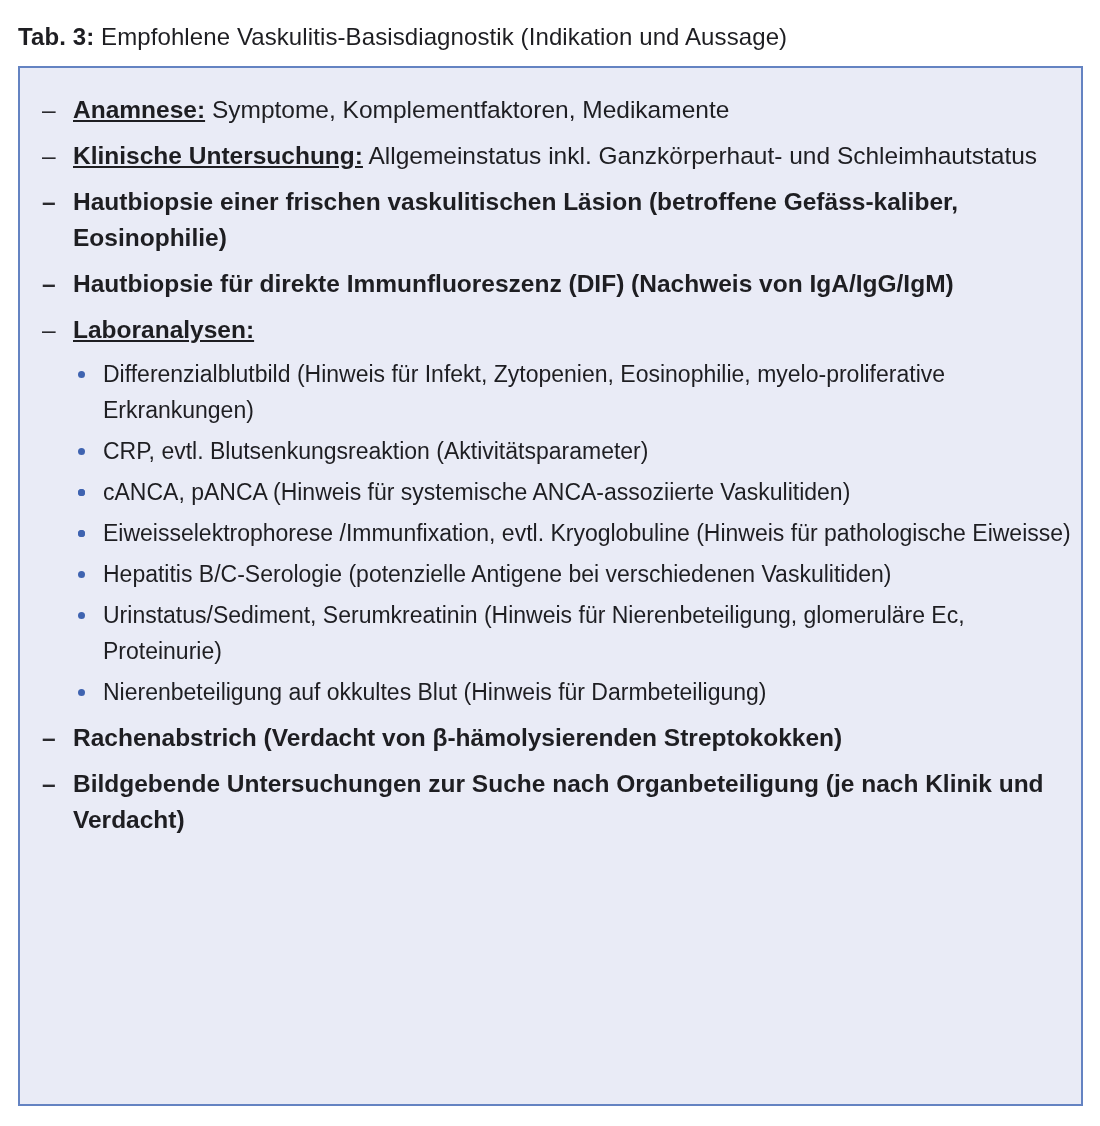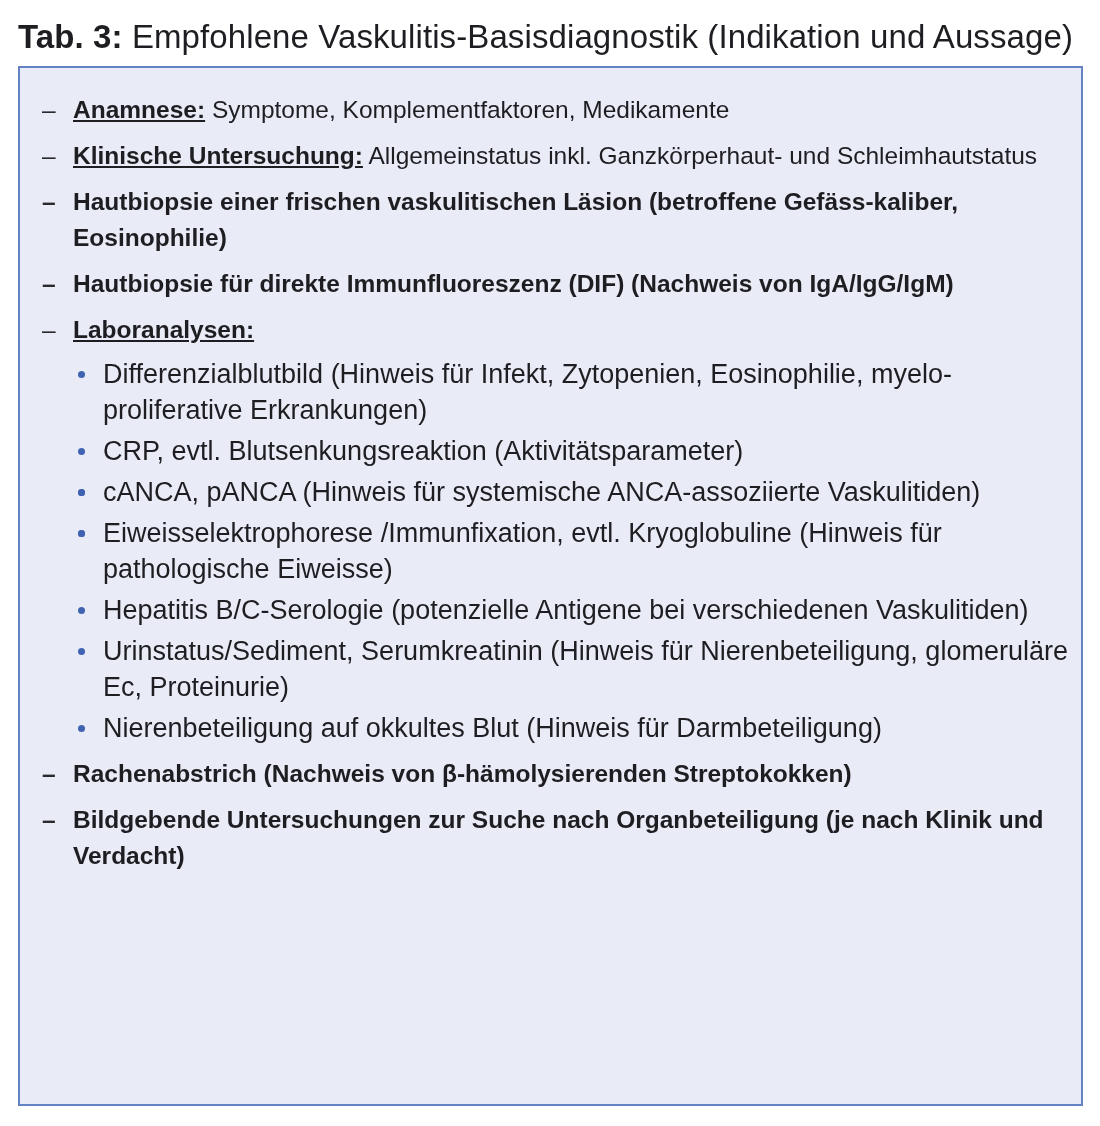--- a/index.html
+++ b/index.html
@@ -12,21 +12,21 @@
       height: 1126px;
       position: relative;
       font-family: "Liberation Sans", sans-serif;
       color: #1c1c1e;
       overflow: hidden;
     }
     .caption {
       position: absolute;
       left: 18px;
       top: 18px;
-      font-size: 33px;
+      font-size: 24px;
       line-height: 38px;
       white-space: nowrap;
       color: #1e1e22;
       letter-spacing: 0.1px;
     }
     .caption .label {
       font-weight: bold;
     }
     .box {
       position: absolute;
@@ -73,21 +73,21 @@
     .sublist {
       list-style: none;
       margin: 8px 0 0 0;
       padding: 0;
     }
     .subitem {
       position: relative;
       padding-left: 31px;
       margin-left: -1px;
       margin-bottom: 5px;
-      font-size: 27px;
+      font-size: 23px;
       line-height: 36px;
       font-weight: normal;
       color: #1e1e22;
     }
     .subitem .bullet {
       position: absolute;
       left: 6px;
       top: 15px;
       width: 7px;
       height: 7px;
@@ -137,21 +137,21 @@
         <li class="subitem"><span class="bullet" style="background: rgb(63, 99, 176);"></span></li>
         <li class="subitem"><span class="bullet" style="background: rgb(63, 99, 176);"></span><span>Eiweisselektrophorese /Immunfixation, evtl. Kryoglobuline (Hinweis für pathologische Eiweisse)</span></li>
         <li class="subitem"><span class="bullet" style="background: rgb(63, 99, 176);"></span><span>Hepatitis B/C-Serologie (potenzielle Antigene bei verschiedenen Vaskulitiden)</span></li>
         <li class="subitem"><span class="bullet" style="background: rgb(63, 99, 176);"></span><span>Urinstatus/Sediment, Serumkreatinin (Hinweis für Nierenbeteiligung, glomeruläre Ec, Proteinurie)</span></li>
         <li class="subitem"><span class="bullet" style="background: rgb(63, 99, 176);"></span><span>Nierenbeteiligung auf okkultes Blut (Hinweis für Darmbeteiligung)</span></li>
       </ul>
     </li>
 
     <li class="item all-bold">
       <span class="dash">–</span>
-      <span>Rachenabstrich (Nachweis von β-hämolysierenden Streptokokken)</span>
+      <span>Rachenabstrich (Verdacht von β-hämolysierenden Streptokokken)</span>
     </li>
 
     <li class="item all-bold">
       <span class="dash">–</span>
       <span>Bildgebende Untersuchungen zur Suche nach Organbeteiligung (je nach Klinik und Verdacht)</span>
     </li>
 
   </ul>
 </div>
 

